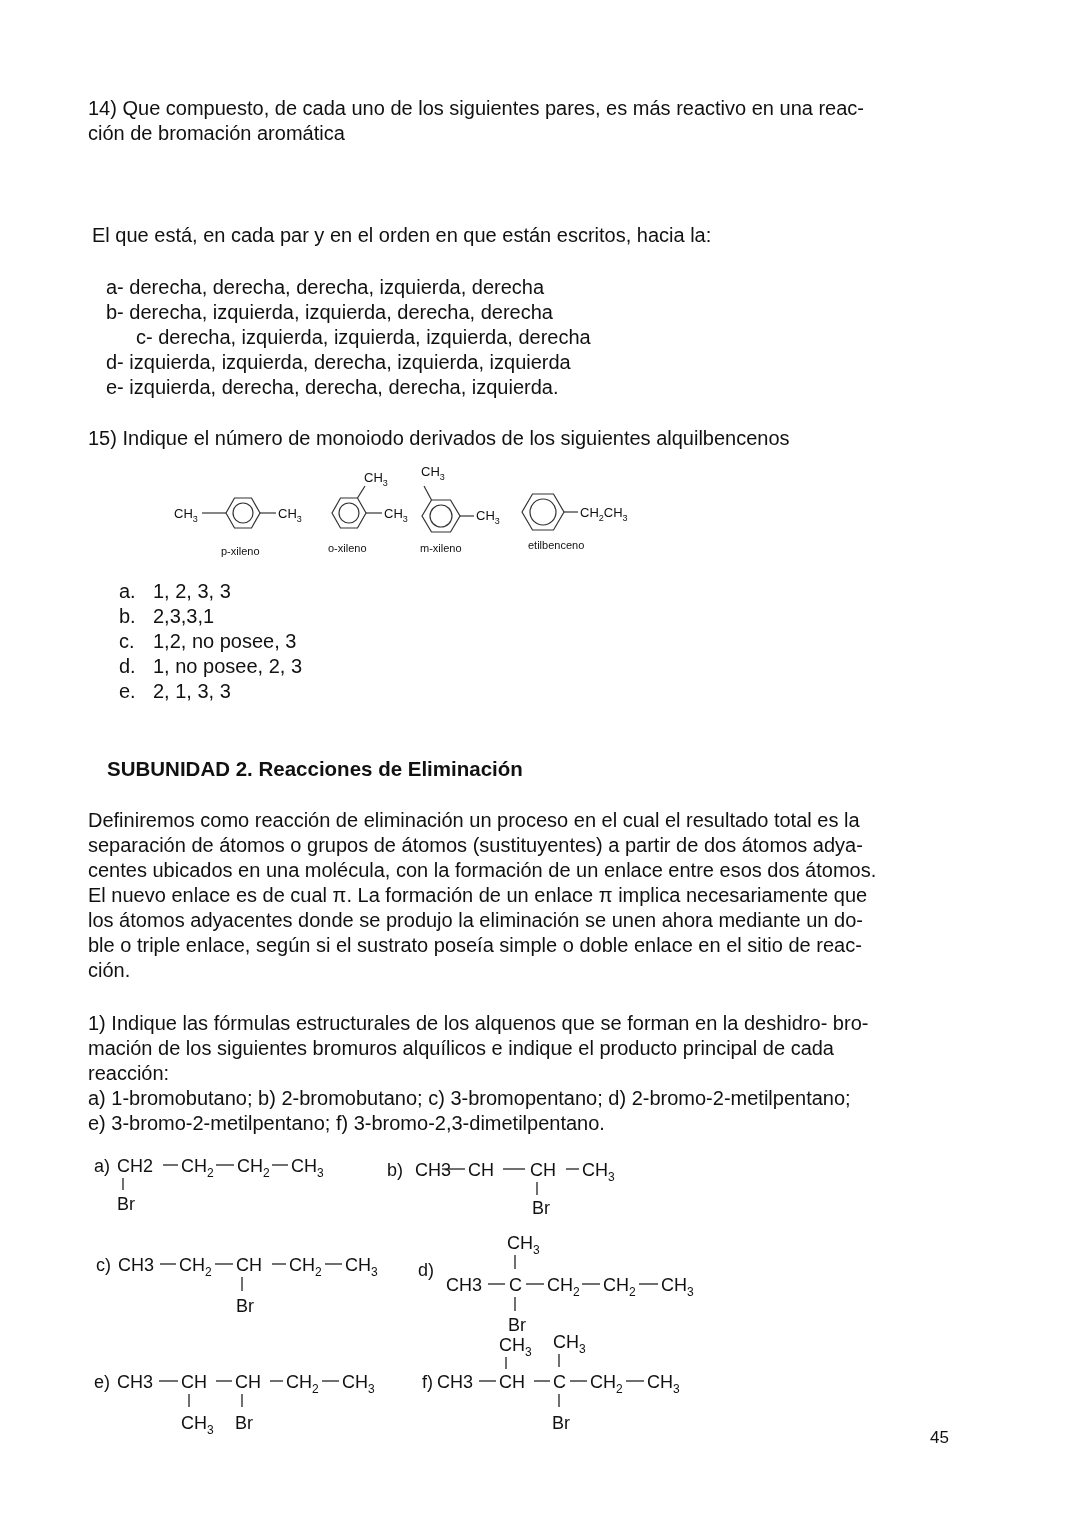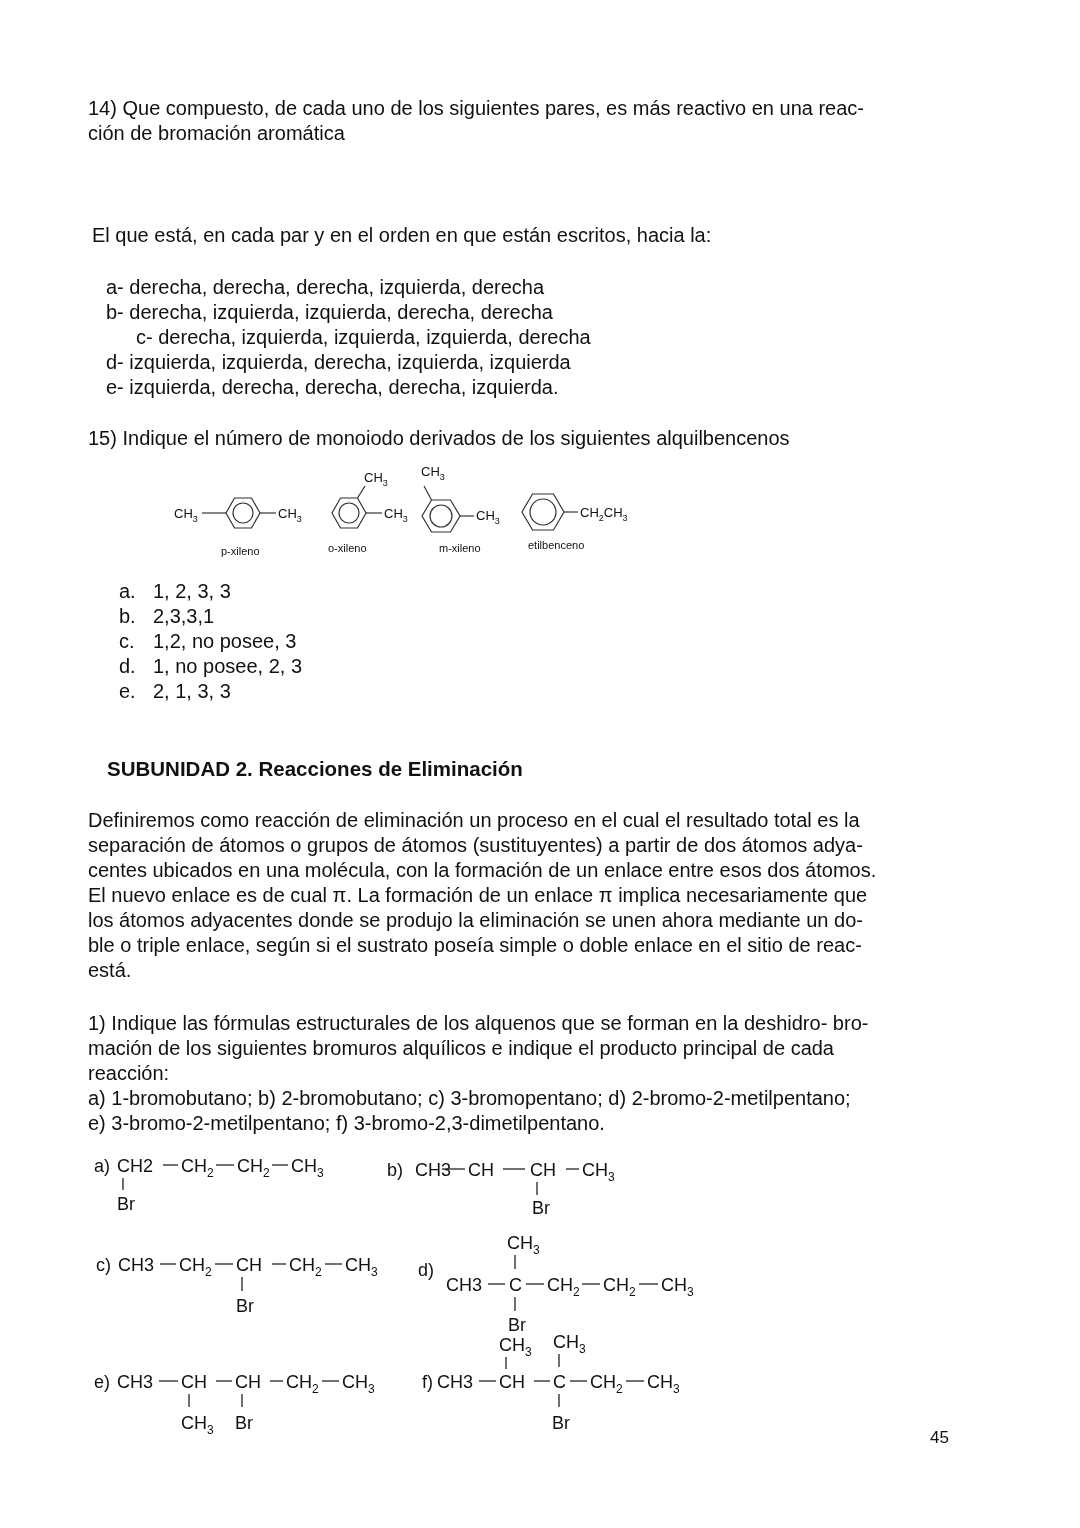--- a/index.html
+++ b/index.html
@@ -65,41 +65,41 @@
       <text x="224" y="62">CH<tspan font-size="9" dy="4">3</tspan></text>
 
       <text x="261" y="20">CH<tspan font-size="9" dy="4">3</tspan></text>
       <text x="316" y="64">CH<tspan font-size="9" dy="4">3</tspan></text>
 
       <text x="420" y="61">CH<tspan font-size="9" dy="4">2</tspan><tspan dy="-4">CH</tspan><tspan font-size="9" dy="4">3</tspan></text>
     </g>
   </svg>
   <div class="mol-label" style="left:221px; top:545px;">p-xileno</div>
   <div class="mol-label" style="left:328px; top:542px;text-align:center;">o-xileno</div>
-  <div class="mol-label" style="left:439px; top:542px;">m-xileno</div>
+  <div class="mol-label" style="left:420px; top:542px;">m-xileno</div>
   <div class="mol-label" style="left:528px; top:539px;">etilbenceno</div>
 
   <div>
     <div class="txt line" style="left:119px; top:579px;"><span class="opt-letter">a.</span><span>1, 2, 3, 3</span></div>
     <div class="txt line" style="left:119px; top:604px;"><span class="opt-letter">b.</span><span>2,3,3,1</span></div>
     <div class="txt line" style="left:119px; top:629px;"><span class="opt-letter">c.</span><span>1,2, no posee, 3</span></div>
     <div class="txt line" style="left:119px; top:654px;"><span class="opt-letter">d.</span><span>1, no posee, 2, 3</span></div>
     <div class="txt line" style="left:119px; top:679px;"><span class="opt-letter">e.</span><span>2, 1, 3, 3</span></div>
   </div>
 
   <div class="txt line heading" style="left:107px; top:756px;">SUBUNIDAD 2. Reacciones de Eliminación</div>
 
   <div>
     <div class="txt line" style="left:88px; top:808px;">Definiremos como reacción de eliminación un proceso en el cual el resultado total es la</div>
     <div class="txt line" style="left:88px; top:833px;">separación de átomos o grupos de átomos (sustituyentes) a partir de dos átomos adya-</div>
     <div class="txt line" style="left:88px; top:858px;">centes ubicados en una molécula, con la formación de un enlace entre esos dos átomos.</div>
     <div class="txt line" style="left:88px; top:883px;">El nuevo enlace es de cual π. La formación de un enlace π implica necesariamente que</div>
     <div class="txt line" style="left:88px; top:908px;">los átomos adyacentes donde se produjo la eliminación se unen ahora mediante un do-</div>
     <div class="txt line" style="left:88px; top:933px;">ble o triple enlace, según si el sustrato poseía simple o doble enlace en el sitio de reac-</div>
-    <div class="txt line" style="left:88px; top:958px;">está.</div>
+    <div class="txt line" style="left:88px; top:958px;">ción.</div>
   </div>
 
   <div>
     <div class="txt line" style="left:88px; top:1011px;">1) Indique las fórmulas estructurales de los alquenos que se forman en la deshidro- bro-</div>
     <div class="txt line" style="left:88px; top:1036px;">mación de los siguientes bromuros alquílicos e indique el producto principal de cada</div>
     <div class="txt line" style="left:88px; top:1061px;">reacción:</div>
     <div class="txt line" style="left:88px; top:1086px;">a) 1-bromobutano; b) 2-bromobutano; c) 3-bromopentano; d) 2-bromo-2-metilpentano;</div>
     <div class="txt line" style="left:88px; top:1111px;">e) 3-bromo-2-metilpentano; f) 3-bromo-2,3-dimetilpentano.</div>
   </div>
 

